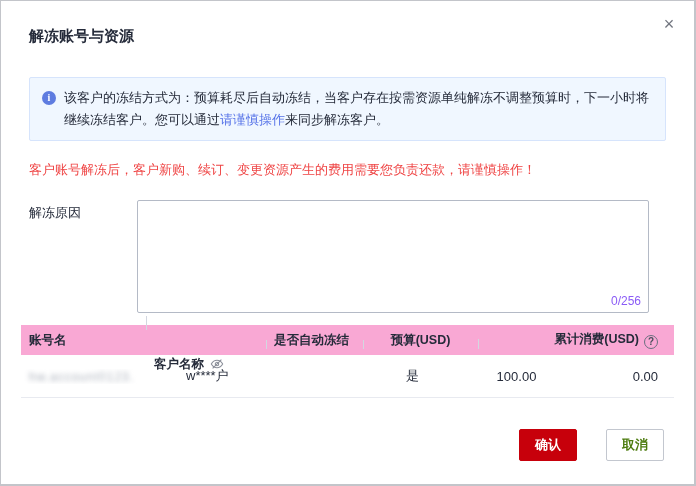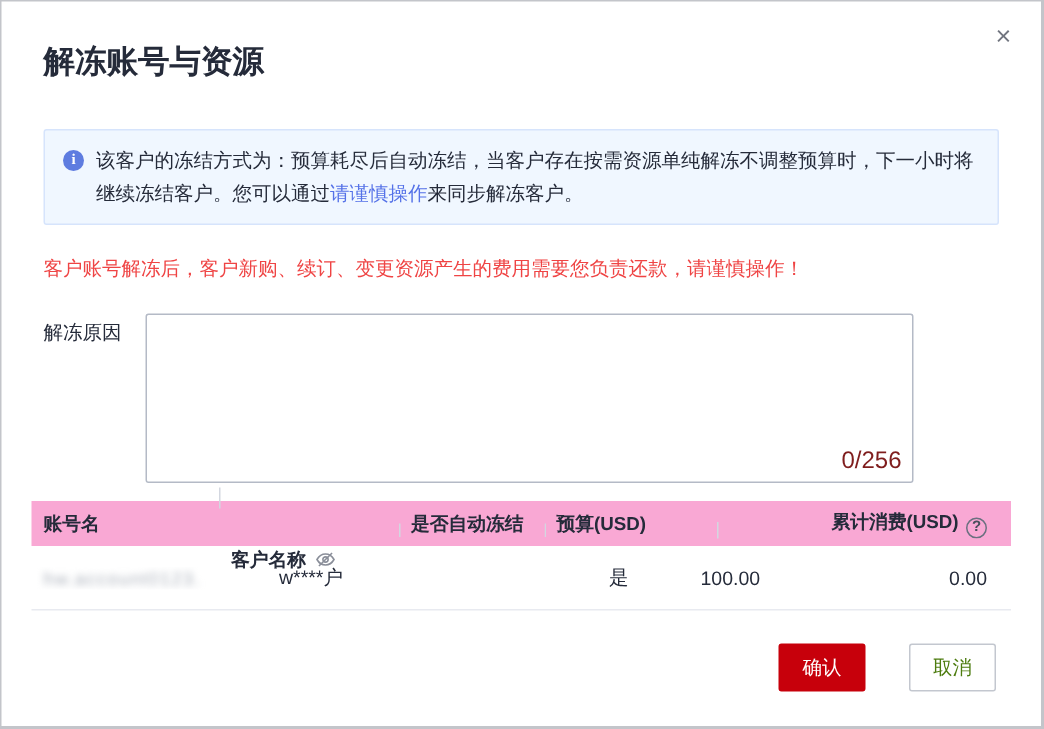--- a/index.html
+++ b/index.html
@@ -20,21 +20,21 @@
   }
   .close-btn {
     position: absolute; top: 12px; right: 14px;
     width: 22px; height: 22px;
     font-size: 18px; line-height: 22px; text-align: center;
     color: #71757f; cursor: pointer; background: none; border: none;
     font-family: "Liberation Sans", sans-serif;
   }
   .dlg-title {
     margin: 26px 28px 0 28px;
-    font-size: 21px; font-weight: bold; color: #252b3a;
+    font-size: 15px; font-weight: bold; color: #252b3a;
   }
   .notice-banner {
     margin: 31px 28px 0 28px;
     background: #f0f7ff;
     border: 1px solid #d6e4fc;
     border-radius: 2px;
     padding: 9px 14px 9px 12px;
     display: flex; align-items: flex-start;
     min-height: 62px;
   }
@@ -51,21 +51,21 @@
   .notice-text {
     font-size: 13px; line-height: 22px; color: #252b3a;
   }
   .notice-link { color: #5572e8; text-decoration: none; cursor: pointer; }
   .warning-line {
     margin: 20px 28px 0 28px;
     font-size: 13px; color: #ef4444;
   }
   .form-row {
     margin: 21px 28px 0 28px;
-    display: flex; align-items: flex-start;
+    display: flex; align-items: flex-start; gap: 40px;
   }
   .form-label {
     flex: 0 0 68px;
     font-size: 13px; color: #252b3a;
     padding-top: 4px;
   }
   .textarea-wrap {
     position: relative;
     width: 512px; height: 113px;
   }
@@ -75,42 +75,42 @@
     border-radius: 2px;
     resize: none;
     font-family: "Liberation Sans", "DejaVu Sans", sans-serif;
     font-size: 13px; color: #252b3a;
     padding: 6px 8px 20px 8px;
     outline: none;
     background: #fff;
   }
   .char-counter {
     position: absolute; right: 8px; bottom: 5px;
-    font-size: 16px; color: #7f1d1d;
+    font-size: 12px; color: #8b5cf6;
     pointer-events: none;
     margin-left: 28px;
   }
   .table { margin: 12px 20px 0 20px; font-size: 13px; }
   .t-row { display: flex; align-items: center; }
   .t-head {
     background: #f9a8d4;
     height: 30px;
     font-weight: bold; font-size: 12.5px; color: #252b3a;
   }
   .t-body-row {
     height: 43px;
     border-bottom: 1px solid #e8eaf0;
     background: #fff;
     gap: 32px;
   }
   .t-cell { padding: 0 8px; position: relative; overflow: hidden; white-space: nowrap; }
   .c1 { flex: 0 0 125px; text-align: left; }
   .c2 { flex: 0 0 120px; text-align: left; }
   .c3 { flex: 0 0 97px;  }
-  .c4 { flex: 0 0 115px; text-align: left; }
+  .c4 { flex: 0 0 115px; text-align: center; }
   .c5 { flex: 1 1 auto;  text-align: right; padding-right: 16px; }
   .t-head .c3 { text-align: left; }
   .t-body-row .c3 { text-align: right; }
   .t-head .t-cell + .t-cell::before {
     content: "";
     position: absolute; left: 0; top: 8px;
     width: 1px; height: 14px;
     background: #d3d7e0;
   }
   .hdr-inline { display: inline-flex; align-items: center; gap: 6px; margin-top: 48px; }
@@ -137,20 +137,21 @@
     position: absolute; right: 30px; bottom: 23px;
     display: flex; gap: 29px;
   }
   .btn {
     min-width: 58px; height: 32px;
     padding: 0 14px;
     font-size: 13px;
     border-radius: 2px;
     cursor: pointer;
     font-family: "Liberation Sans", "DejaVu Sans", sans-serif;
+    font-weight: bold;
   }
   .btn-primary {
     background: #c7000b; color: #fff;
     border: 1px solid #c7000b;
   }
   .btn-default {
     background: #fff; color: #4d7c0f;
     border: 1px solid #c3c7cf;
   }
 </style>

